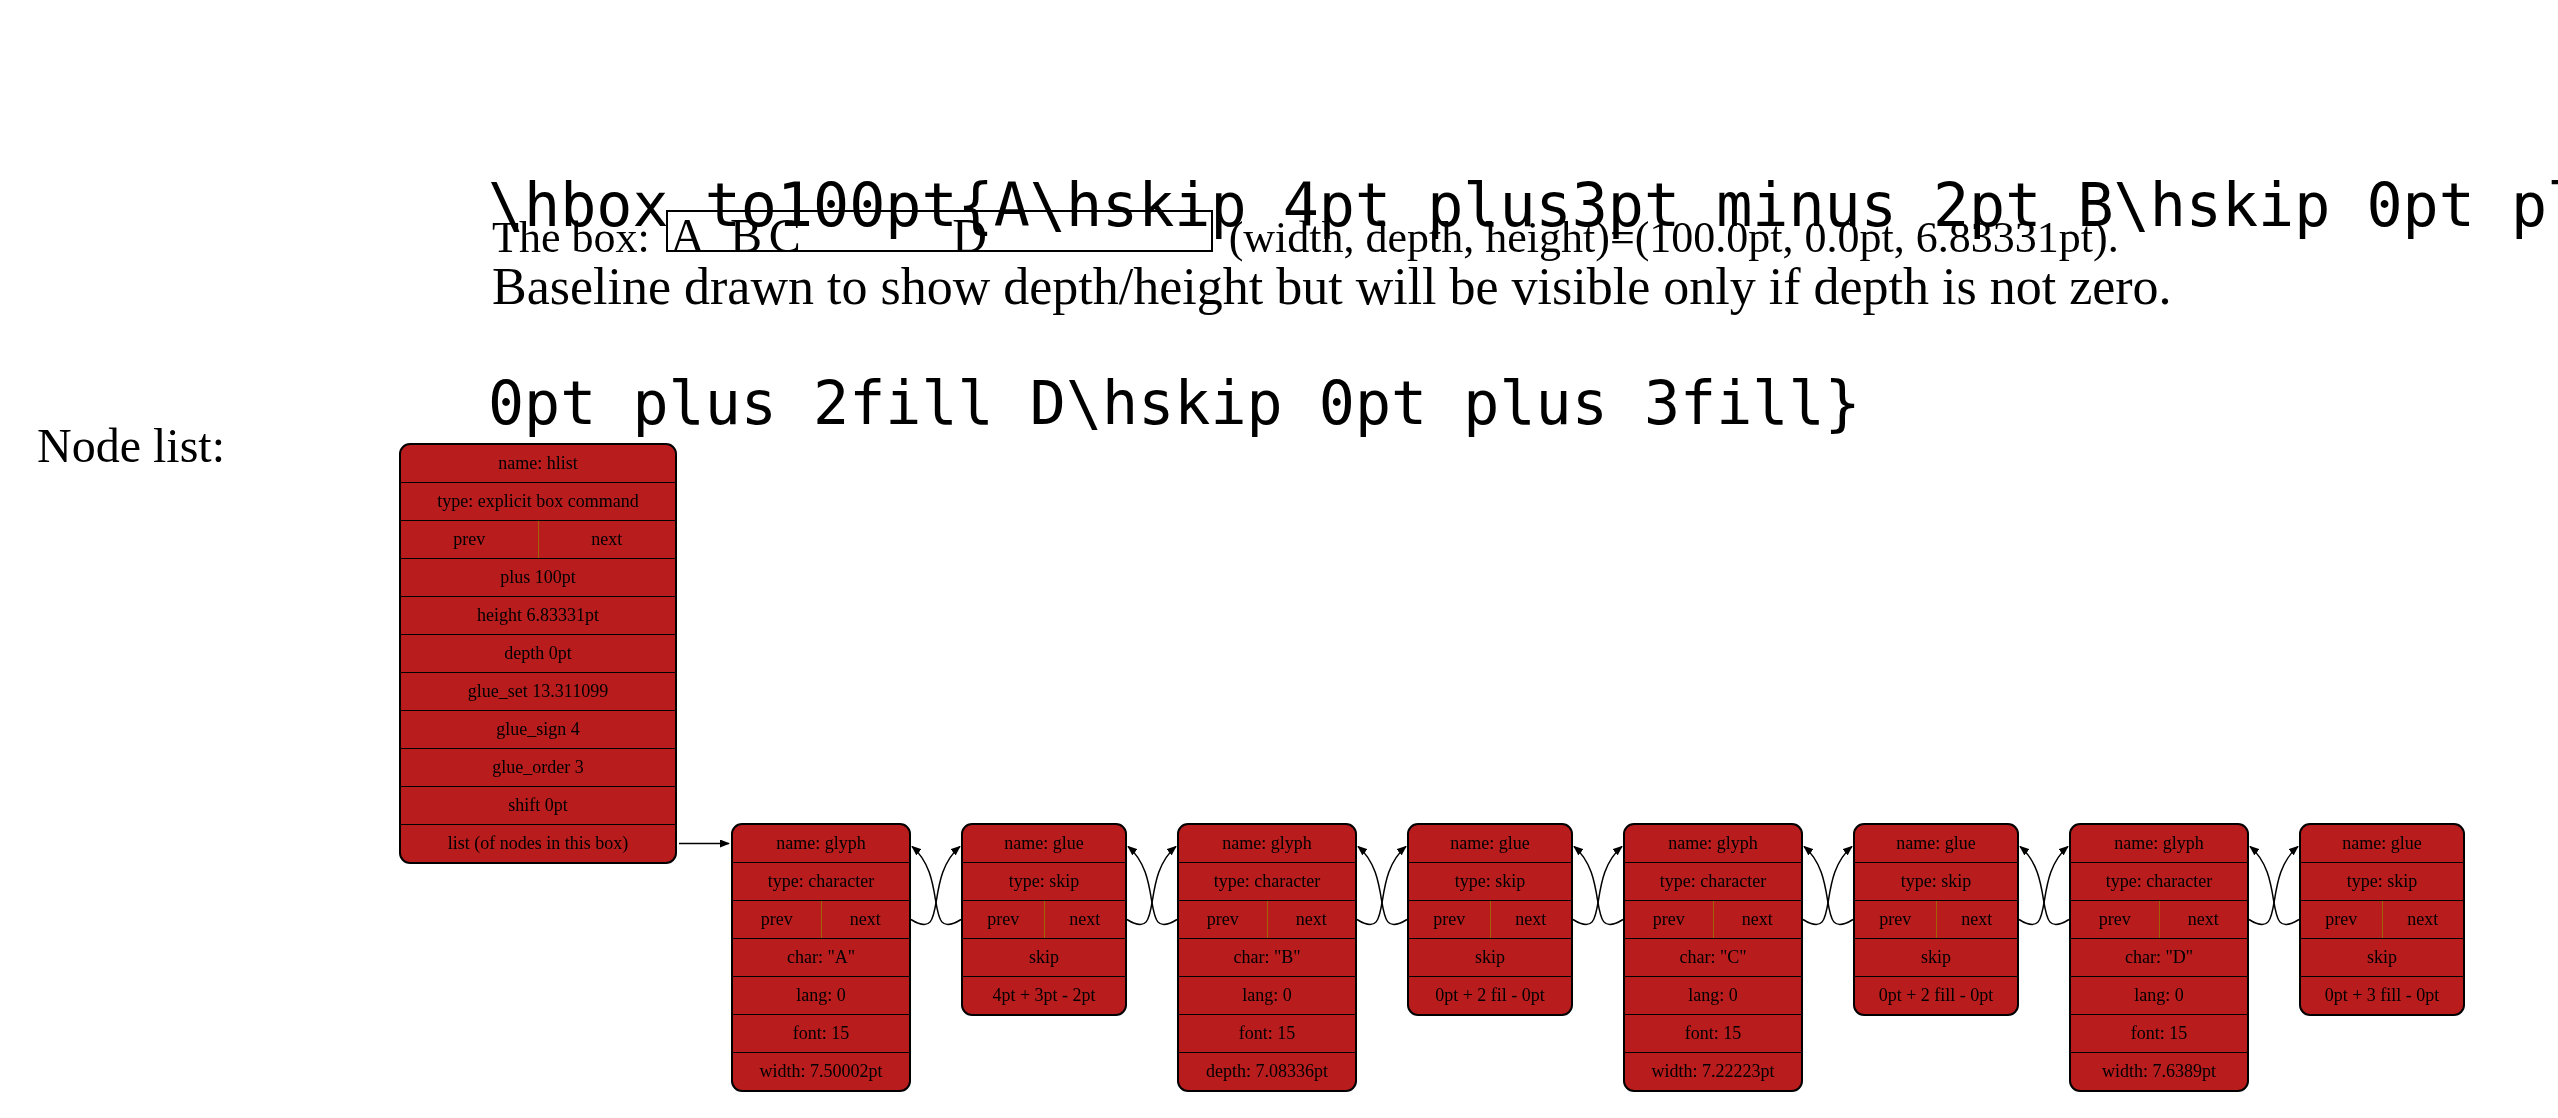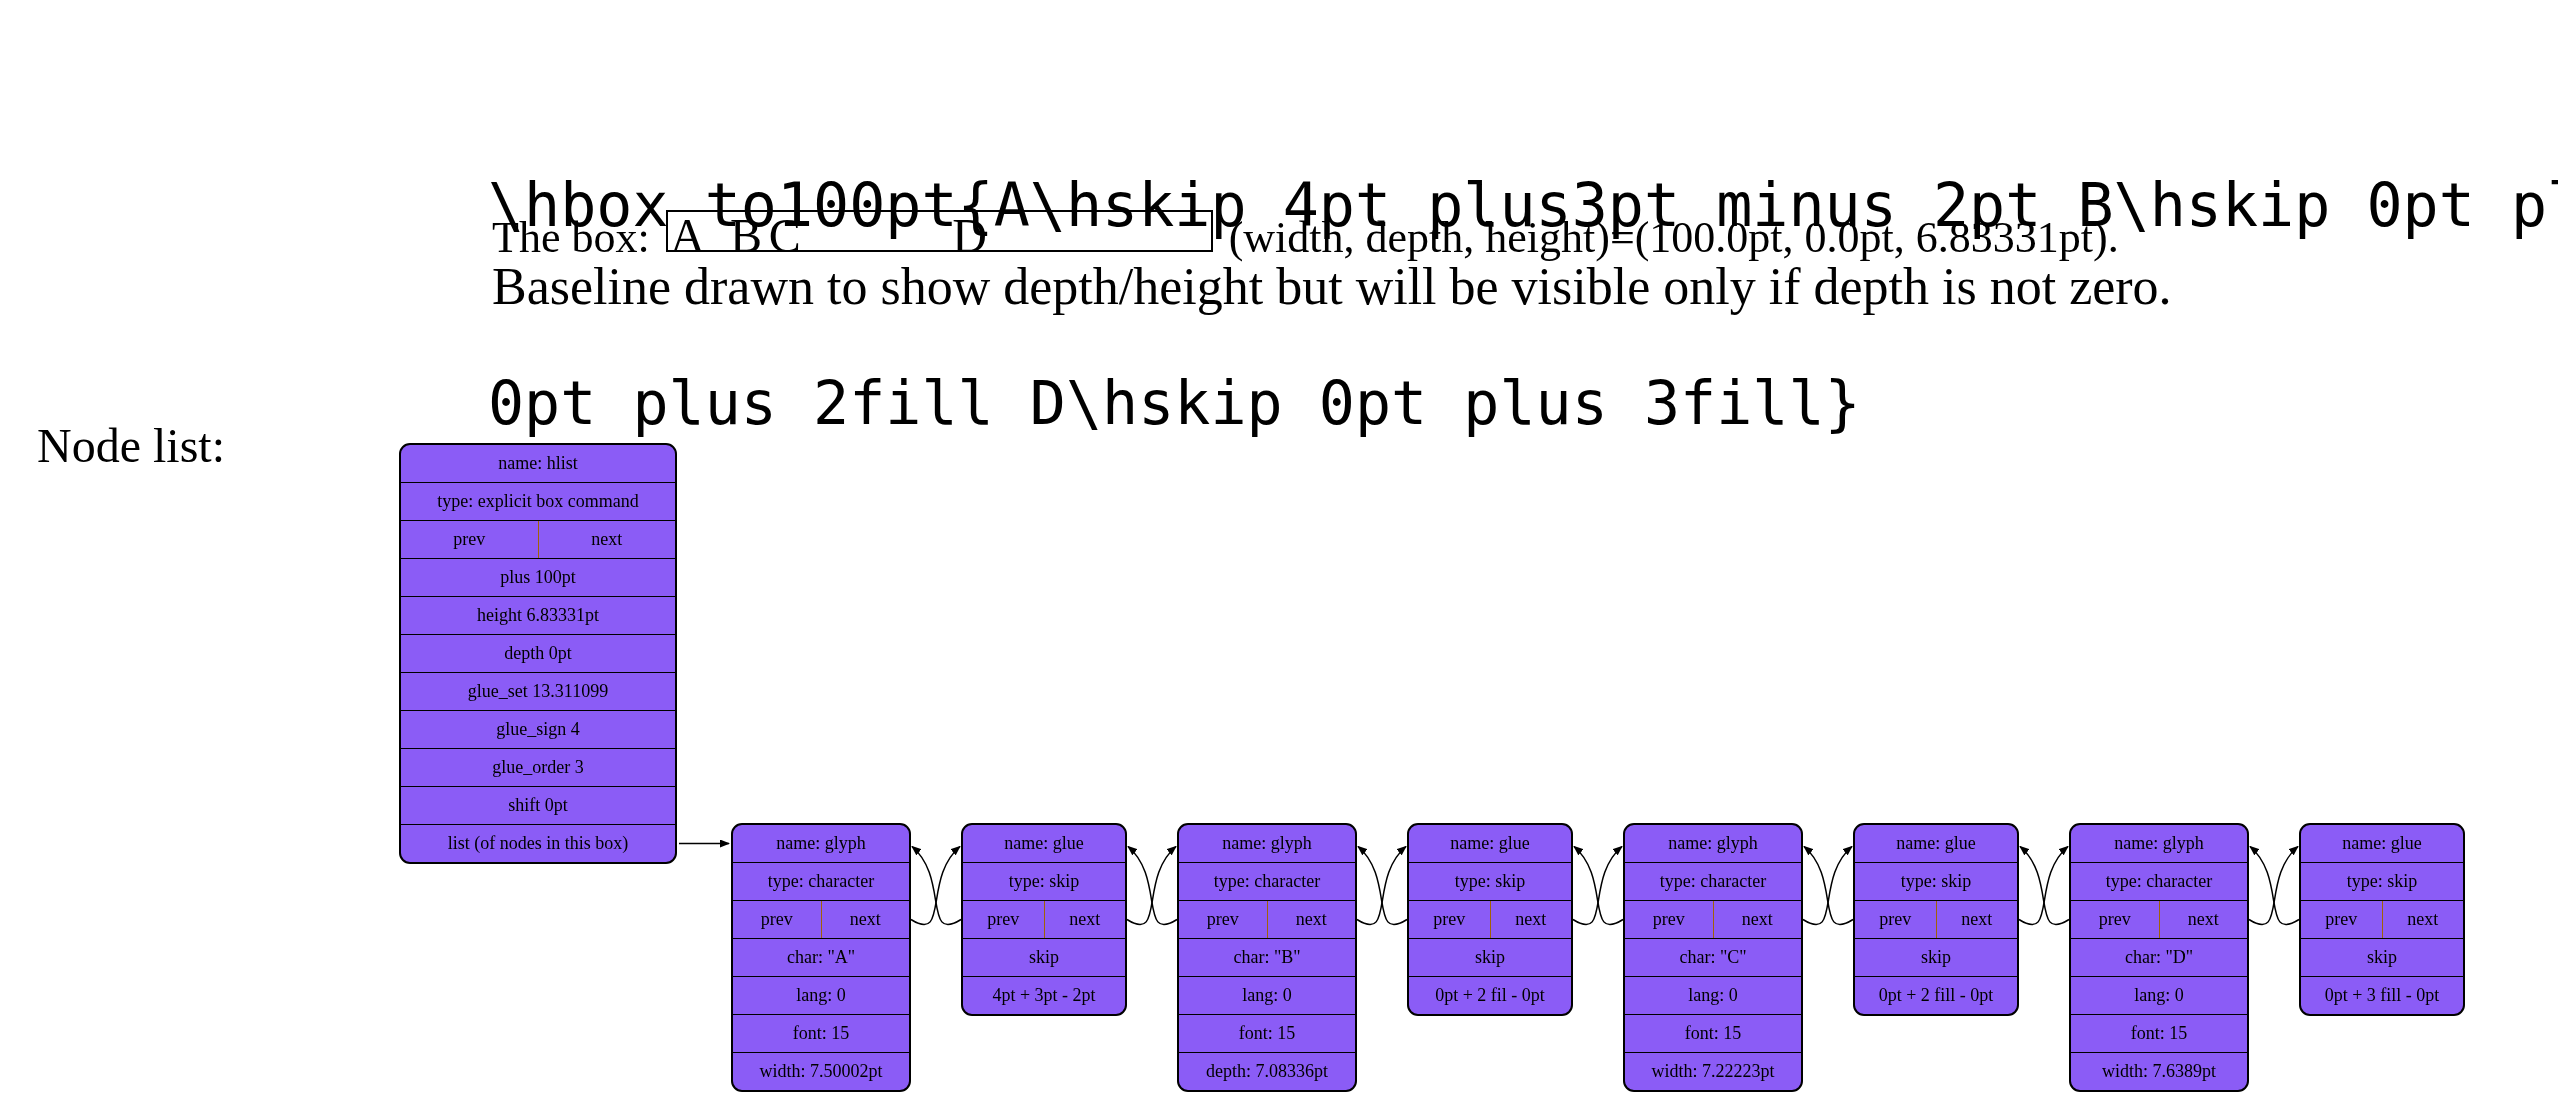--- a/index.html
+++ b/index.html
@@ -61,21 +61,21 @@
     position: absolute;
     left: 37px;
     top: 416px;
     font-size: 48px;
     line-height: 60px;
   }
   
   .node {
     position: absolute;
     box-sizing: border-box;
-    background: #8b5cf6;
+    background: #b91c1c;
     border: 2px solid #000;
     border-radius: 11px;
     overflow: hidden;
     font-size: 18px;
   }
   .node .row {
     height: 37px;
     line-height: 37px;
     text-align: center;
     border-top: 1px solid #000;

